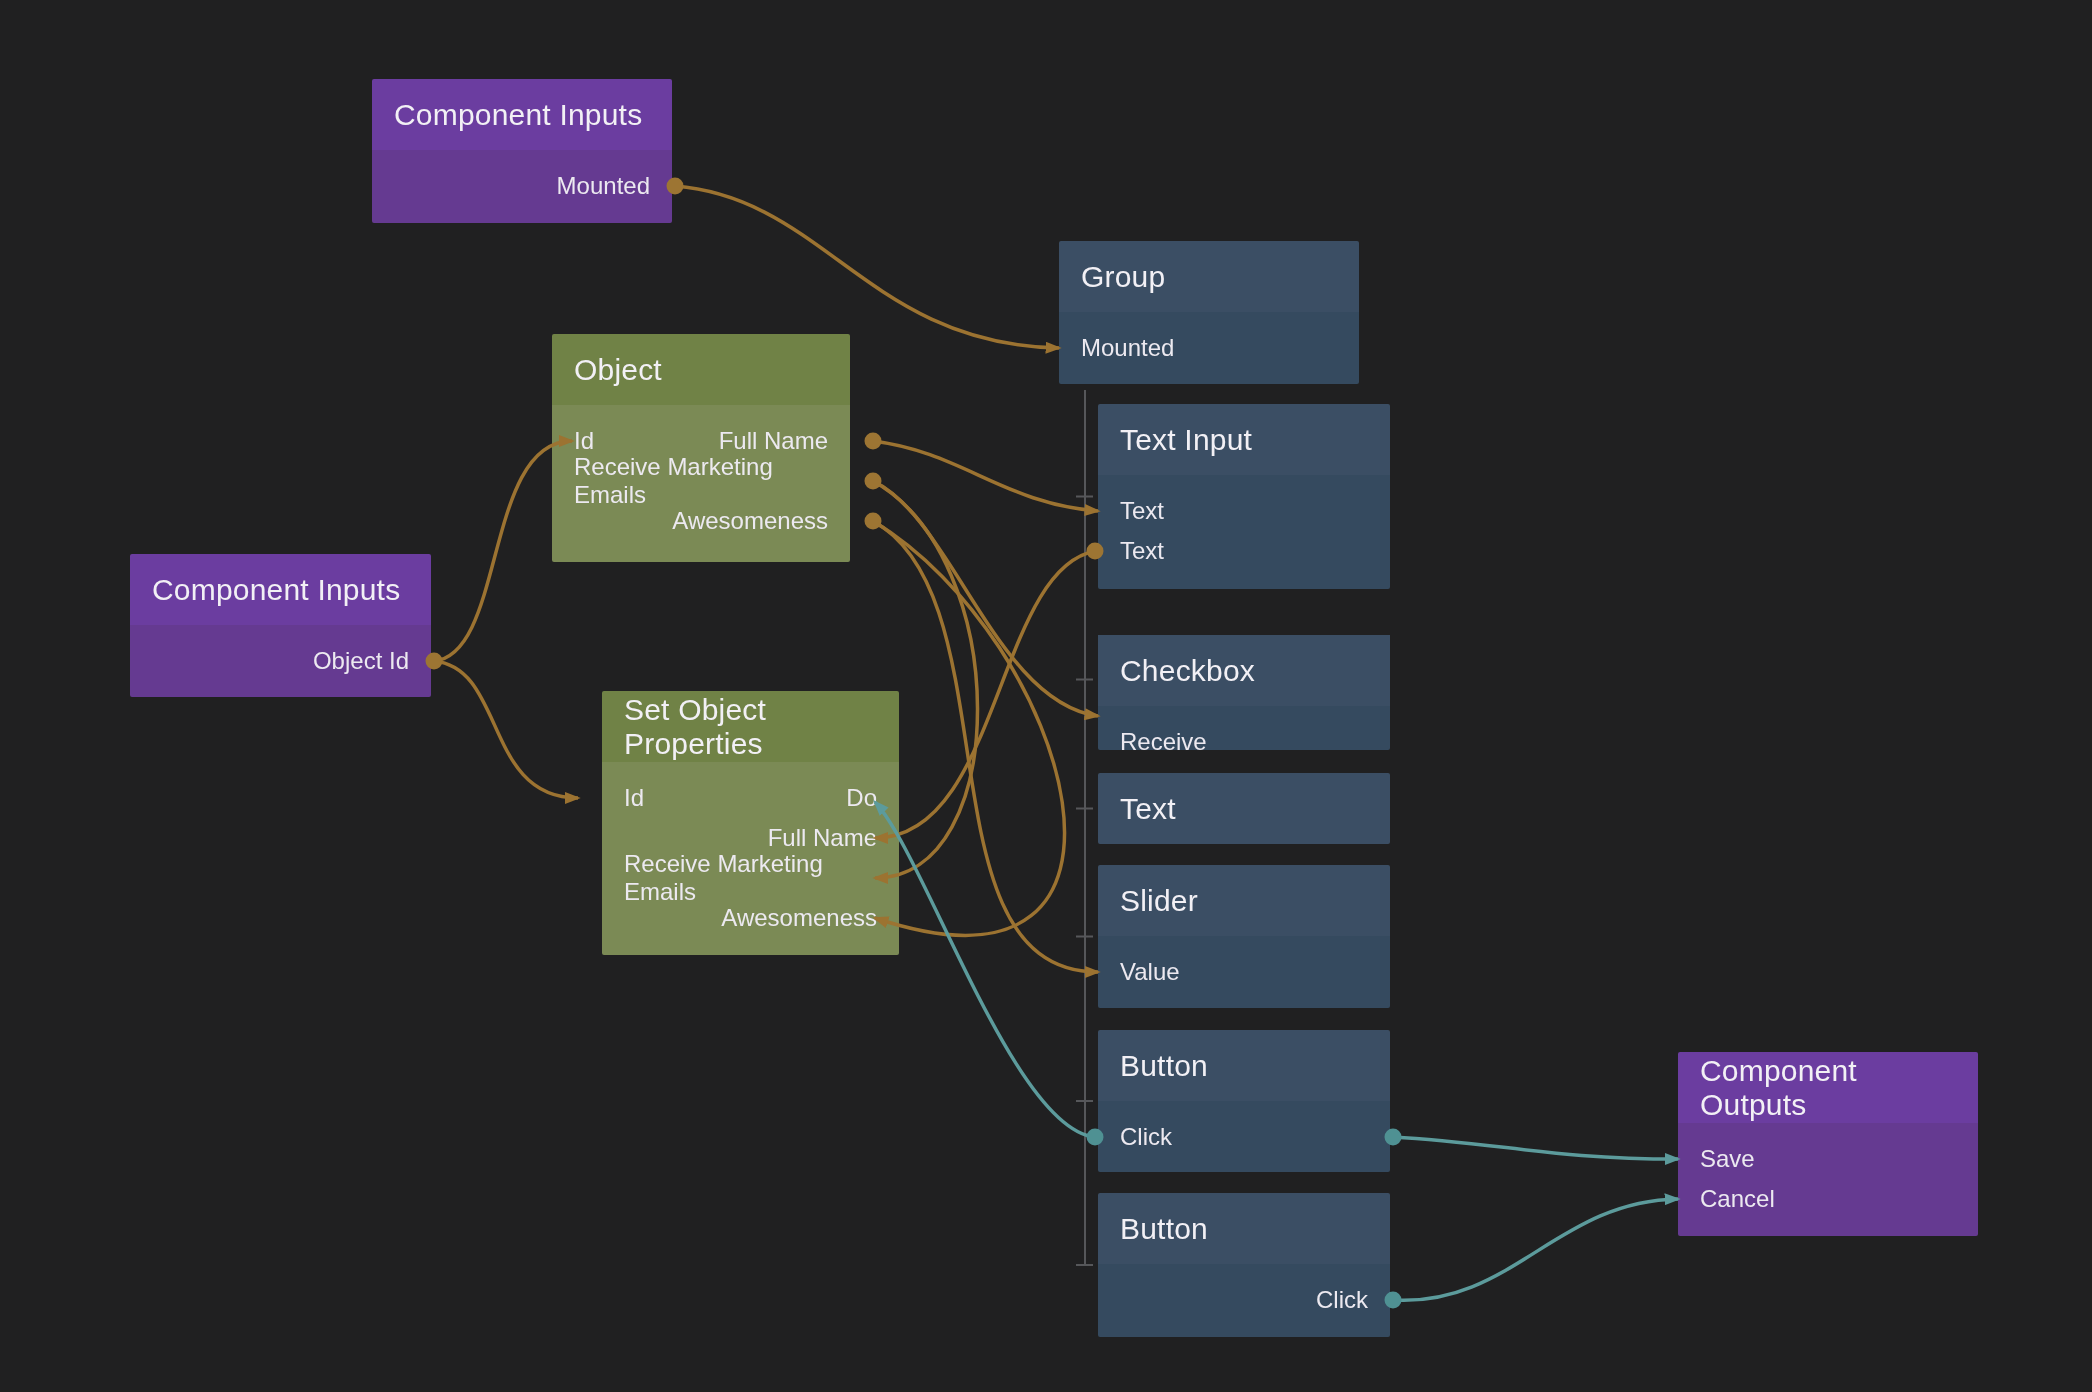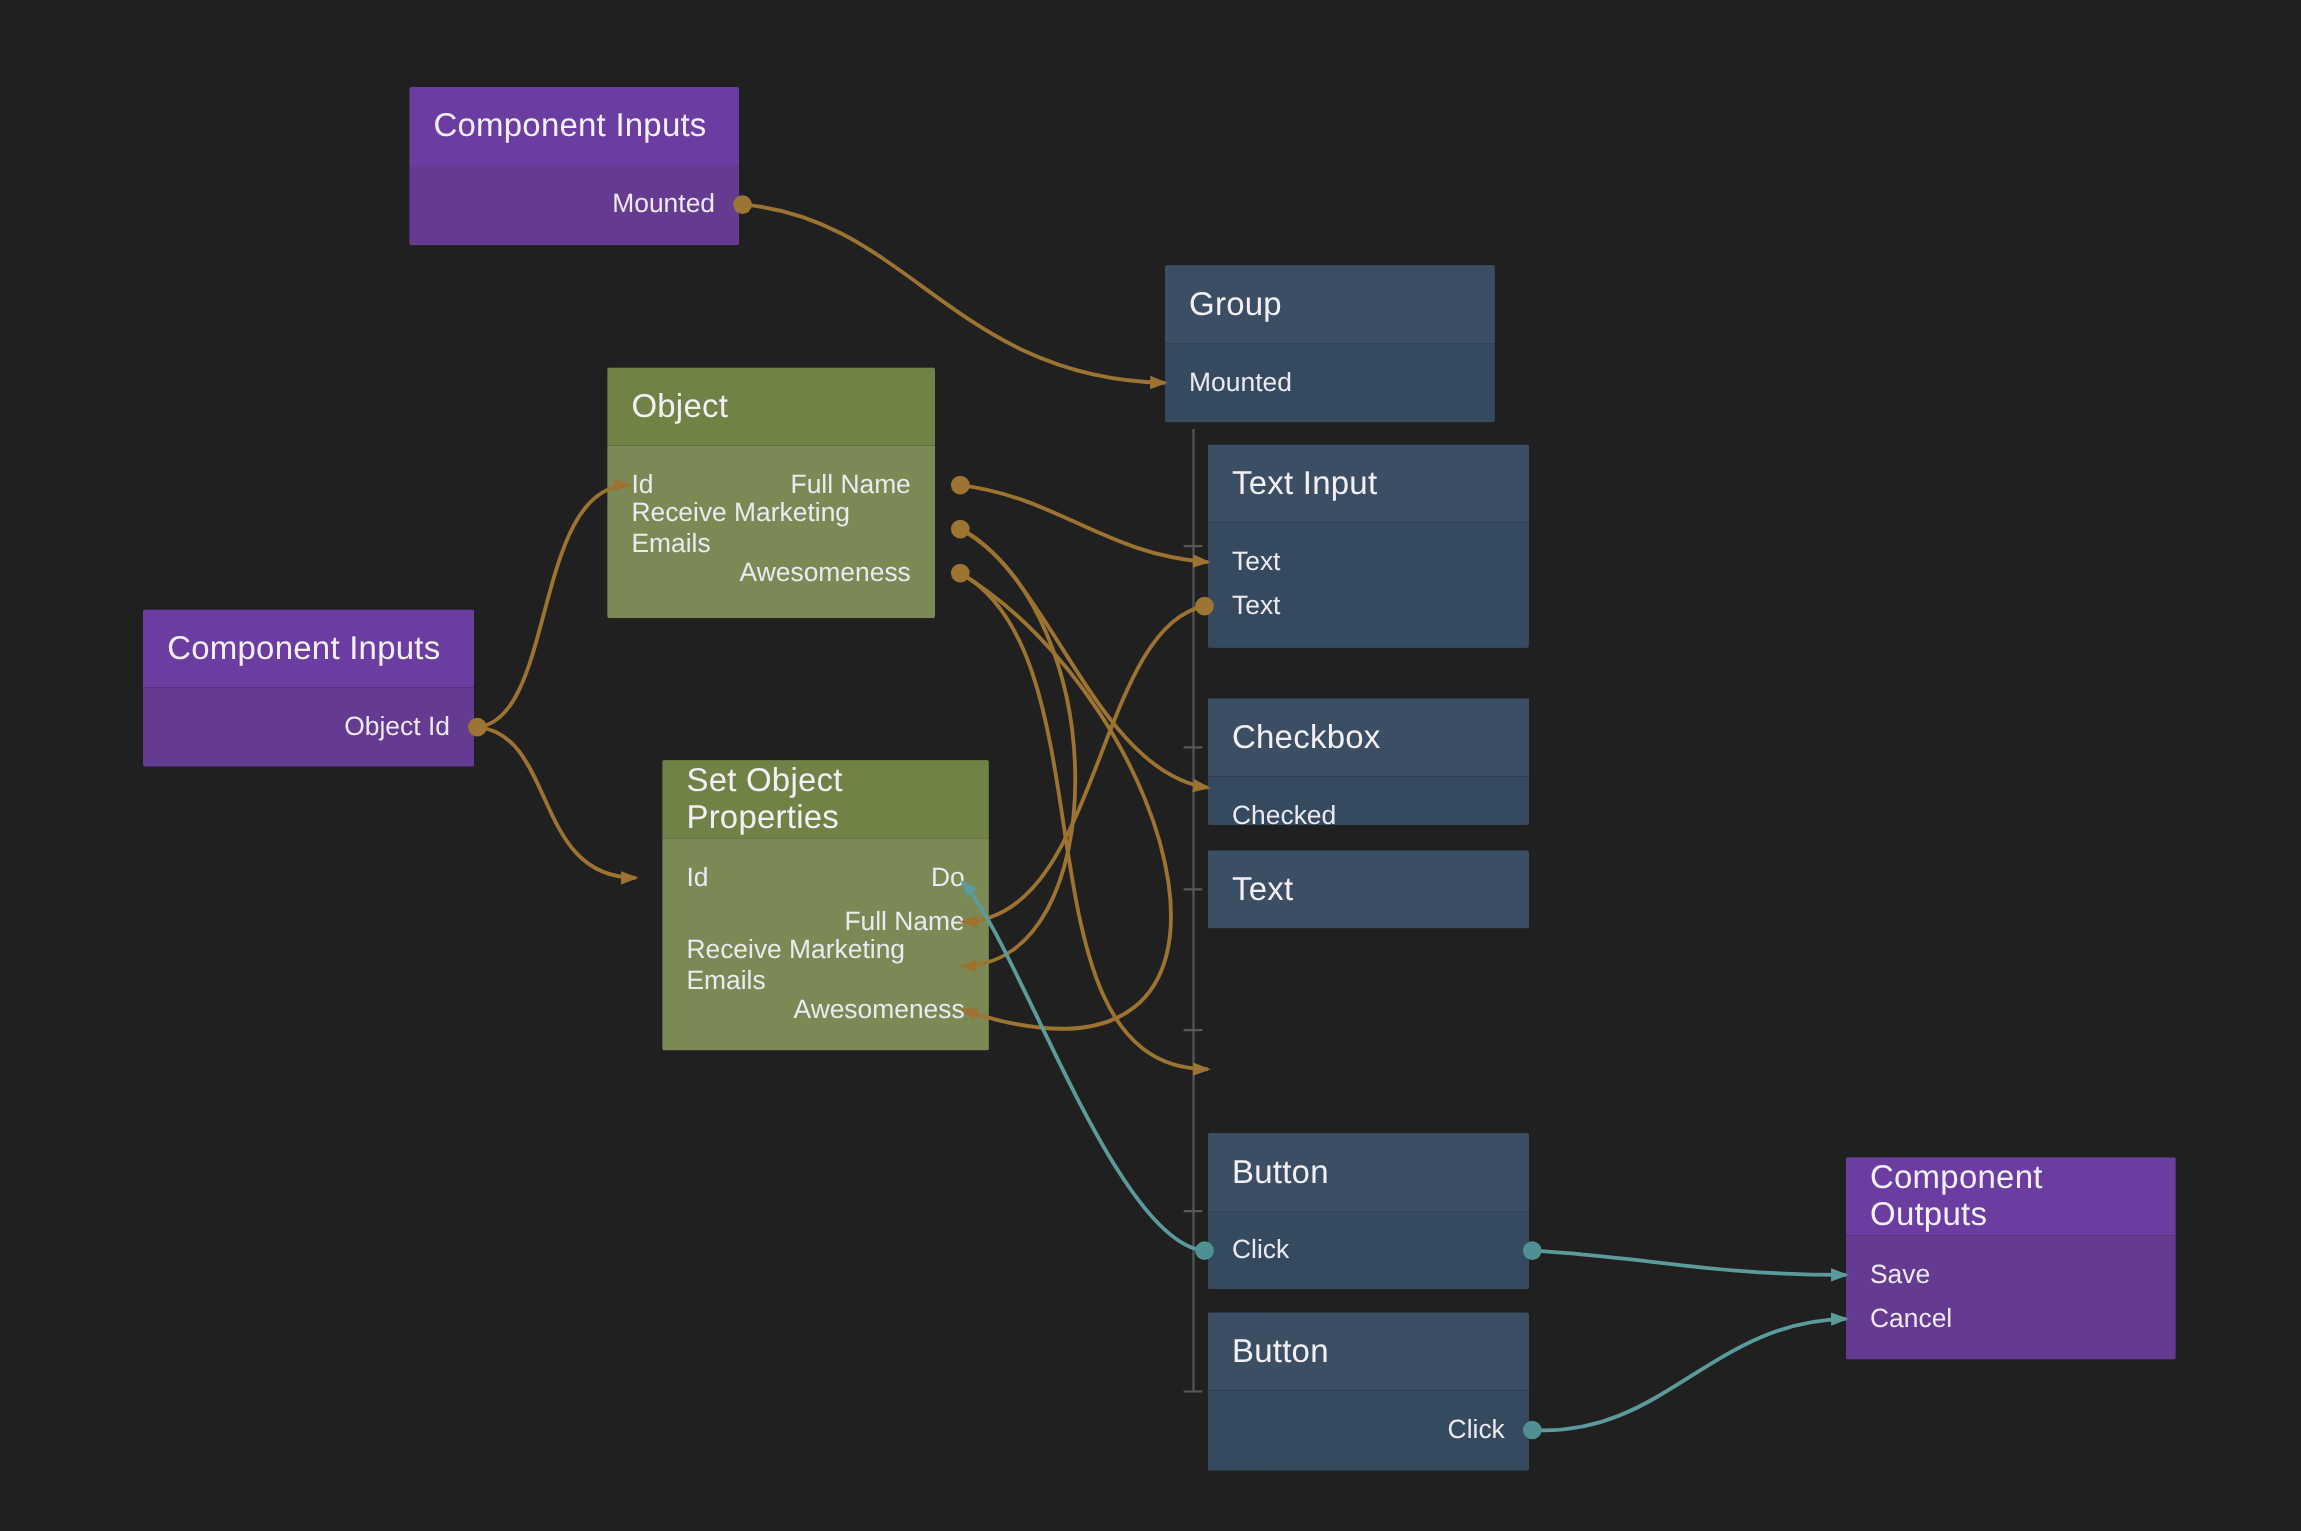--- a/index.html
+++ b/index.html
@@ -99,27 +99,37 @@
           <span>Text</span>
         </div>
       </div>
     </div>
     <div class="node" style="left: 1098px; top: 609px; width: 292px; height: 141px;">
       <div class="header" style="background: rgb(59, 78, 100); margin-top: 26px;">
         <span>Checkbox</span>
       </div>
       <div class="rows" style="background: rgb(53, 74, 95); height: 54px;">
         <div class="row left">
-          <span>Checked</span>
+          <span>Receive</span>
         </div>
       </div>
     </div>
     <div class="node" style="left: 1098px; top: 773px; width: 292px; height: 71px;">
       <div class="header" style="background: rgb(59, 78, 100);">
         <span>Text</span>
+      </div>
+    </div>
+    <div class="node" style="left: 1098px; top: 865px; width: 292px; height: 143px;">
+      <div class="header" style="background: rgb(59, 78, 100);">
+        <span>Slider</span>
+      </div>
+      <div class="rows" style="background: rgb(53, 74, 95); height: 56px;">
+        <div class="row left">
+          <span>Value</span>
+        </div>
       </div>
     </div>
     <div class="node" style="left: 1098px; top: 1030px; width: 292px; height: 142px;">
       <div class="header" style="background: rgb(59, 78, 100);">
         <span>Button</span>
       </div>
       <div class="rows" style="background: rgb(53, 74, 95); height: 55px;">
         <div class="row left">
           <span>Click</span>
         </div>

